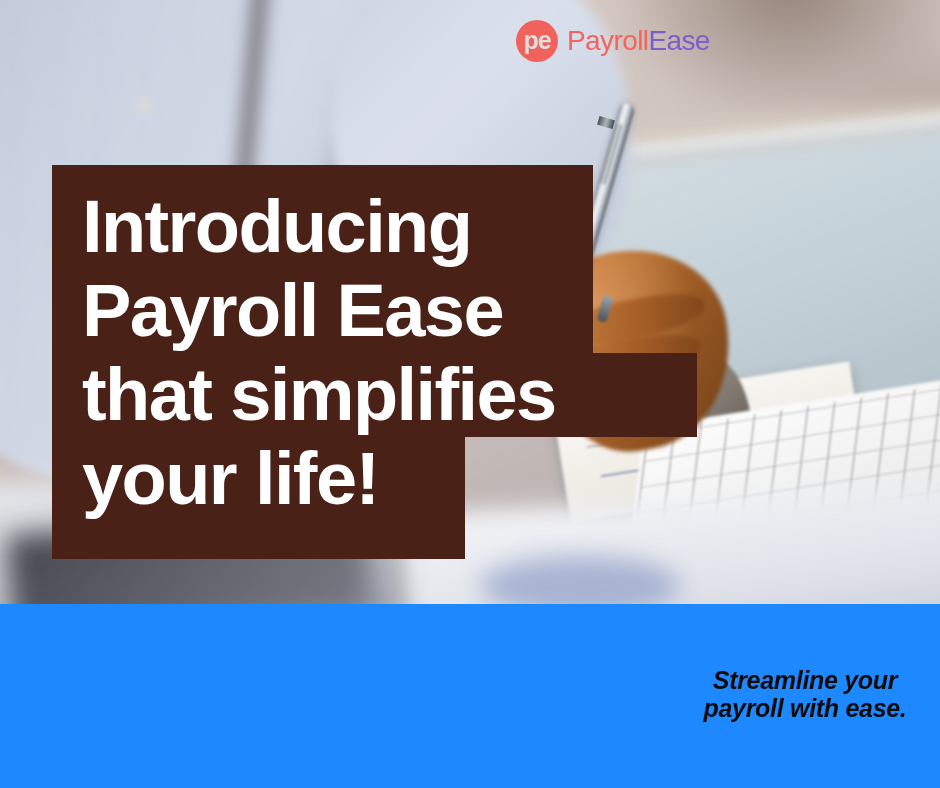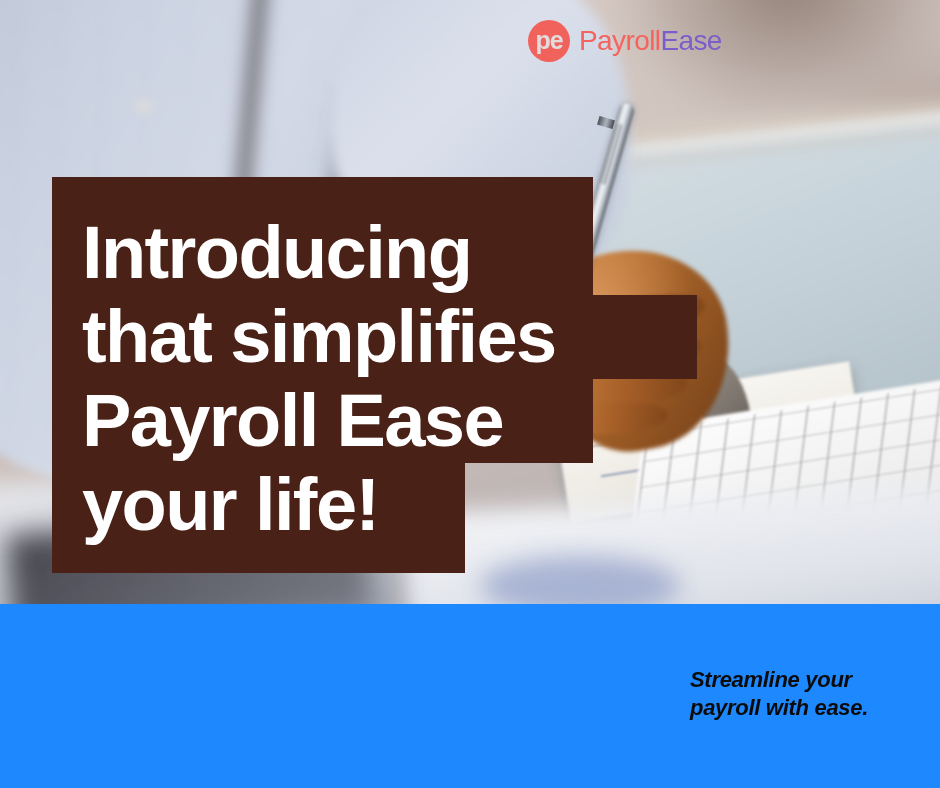--- a/index.html
+++ b/index.html
@@ -249,21 +249,21 @@
     position:absolute; left:480px; top:556px;
     width:200px; height:60px;
     border-radius:50%;
     background:rgba(110,130,185,.5);
     filter:blur(12px);
   }
 
   
   .logo {
     position:absolute;
-    left:528px; top:20px;
+    left:516px; top:20px;
     display:flex; align-items:center; gap:9px;
     z-index:40;
   }
   .logo-mark {
     width:42px; height:42px; border-radius:50%;
     background:#F2625C;
     display:flex; align-items:center; justify-content:center;
   }
   .logo-mark-text {
     font-size:25px; font-weight:bold;
@@ -285,22 +285,22 @@
     position:absolute;
     left:52px; top:165px;
     z-index:30;
   }
   .hl-row {
     background:#4A2116;
     display:block;
     width:max-content;
     padding:0 24px 0 30px;
   }
-  .hl-row.r1 { padding-top:34px;margin-top:12px; }
-  .hl-row.r4 { padding-bottom:26px; }
+  .hl-row.r1 { padding-top:20px; }
+  .hl-row.r4 { padding-bottom:38px; }
   .hl-text {
     display:block;
     color:#ffffff;
     font-size:74px;
     font-weight:bold;
     line-height:84px;
     letter-spacing:-1.6px;
     white-space:nowrap;
   }
   
@@ -327,22 +327,23 @@
     color:#0B0B0B;
     font-size:26px; font-weight:bold; font-style:italic;
     line-height:34px;
     letter-spacing:-.4px;
     z-index:35;
   }
   .tagline-right {
     position:absolute;
     left:690px; top:666px;
     width:230px;
+    text-align:center;
     color:#0B0B0B;
-    font-size:22px; font-weight:bold; font-style:italic;
+    font-size:25px; font-weight:bold; font-style:italic;
     line-height:28px;
     letter-spacing:-.3px;
     z-index:35;
   }
 </style>
 </head>
 <body>
 
 <div id="banner">
 
@@ -394,26 +395,26 @@
     </div>
     <div class="logo-word">
       <span class="w1">Payroll</span><span class="w2">Ease</span>
     </div>
   </div>
 
   <div class="headline">
     <div class="hl-row r1">
       <span class="hl-text">Introducing</span>
     </div>
+    <div class="hl-row r2">
+      <span class="hl-text">Payroll Ease</span>
+    </div>
     <div class="hl-row r3">
       <span class="hl-text">that simplifies</span>
     </div>
-    <div class="hl-row r2">
-      <span class="hl-text">Payroll Ease</span>
-    </div>
     <div class="hl-row r4">
       <span class="hl-text">your life!</span>
     </div>
   </div>
 
   <div class="blue-panel">
     
     
     
     

